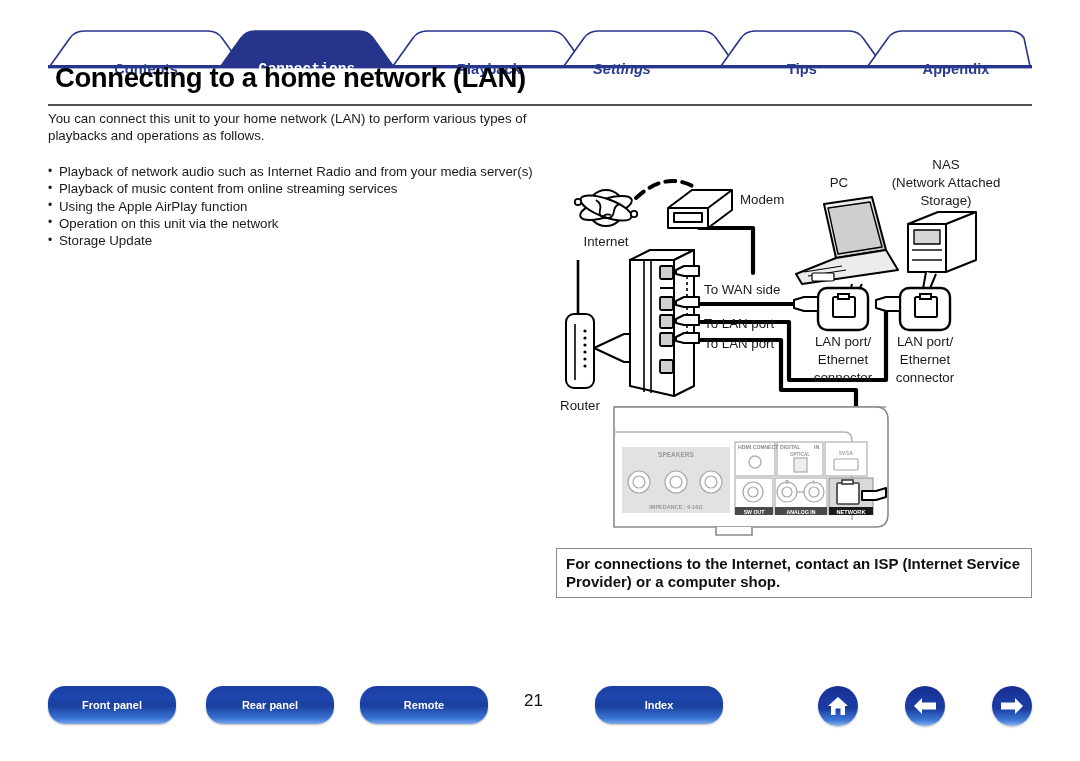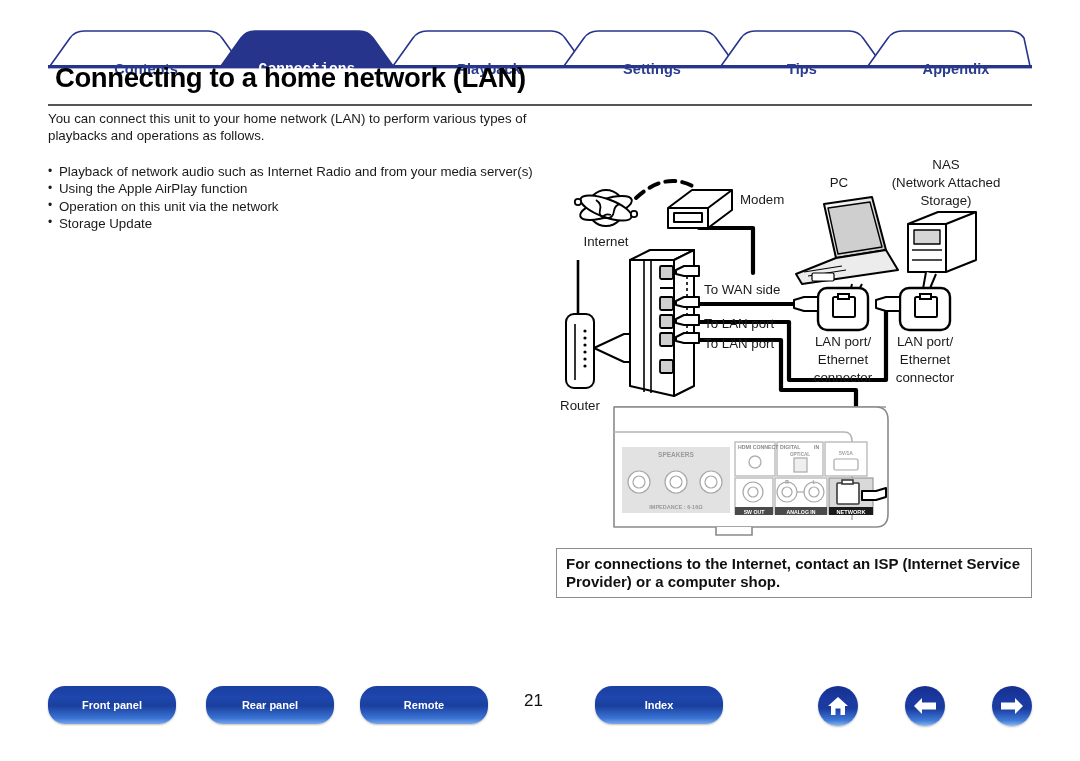--- a/index.html
+++ b/index.html
@@ -168,31 +168,32 @@
         <path d="M820,38 L840,10 Q845,3 854,3 L962,3 Q971,3 976,10 L982,38 Z"></path>
       </g>
 
       <path d="M173,38 L193,10 Q198,3 207,3 L311,3 Q320,3 325,10 L345,38 Z" fill="#27348b" stroke="#27348b" stroke-width="1.6"></path>
 
       <rect x="0" y="37" width="984" height="3.4" fill="#27348b"></rect>
     </svg>
     <div class="tab-label" style="left:36px; width:124px;">Contents</div>
     <div class="tab-label active" style="left:207px; width:104px;">Connections</div>
     <div class="tab-label" style="left:379px; width:124px;">Playback</div>
-    <div class="tab-label" style="left:552px; width:104px;">Settings</div>
+    <div class="tab-label" style="left:522px; width:104px;font-style:italic;">Settings</div>
     <div class="tab-label" style="left:707px; width:94px;">Tips</div>
     <div class="tab-label" style="left:854px; width:108px;">Appendix</div>
   </div>
 
   <div class="page-title">Connecting to a home network (LAN)</div>
   <div class="title-rule"></div>
 
   <div class="lead">You can connect this unit to your home network (LAN) to perform various types of playbacks and operations as follows.</div>
   <ul class="bullets">
     <li>Playback of network audio such as Internet Radio and from your media server(s)</li>
+    <li>Playback of music content from online streaming services</li>
     <li>Using the Apple AirPlay function</li>
     <li>Operation on this unit via the network</li>
     <li>Storage Update</li>
   </ul>
 
 
   <div class="diagram">
     <svg width="476" height="395" viewBox="0 0 476 395" xmlns="http://www.w3.org/2000/svg" font-family="Liberation Sans, sans-serif">
       <defs>
         <linearGradient id="screenGrad" x1="0" y1="0" x2="1" y2="1">

